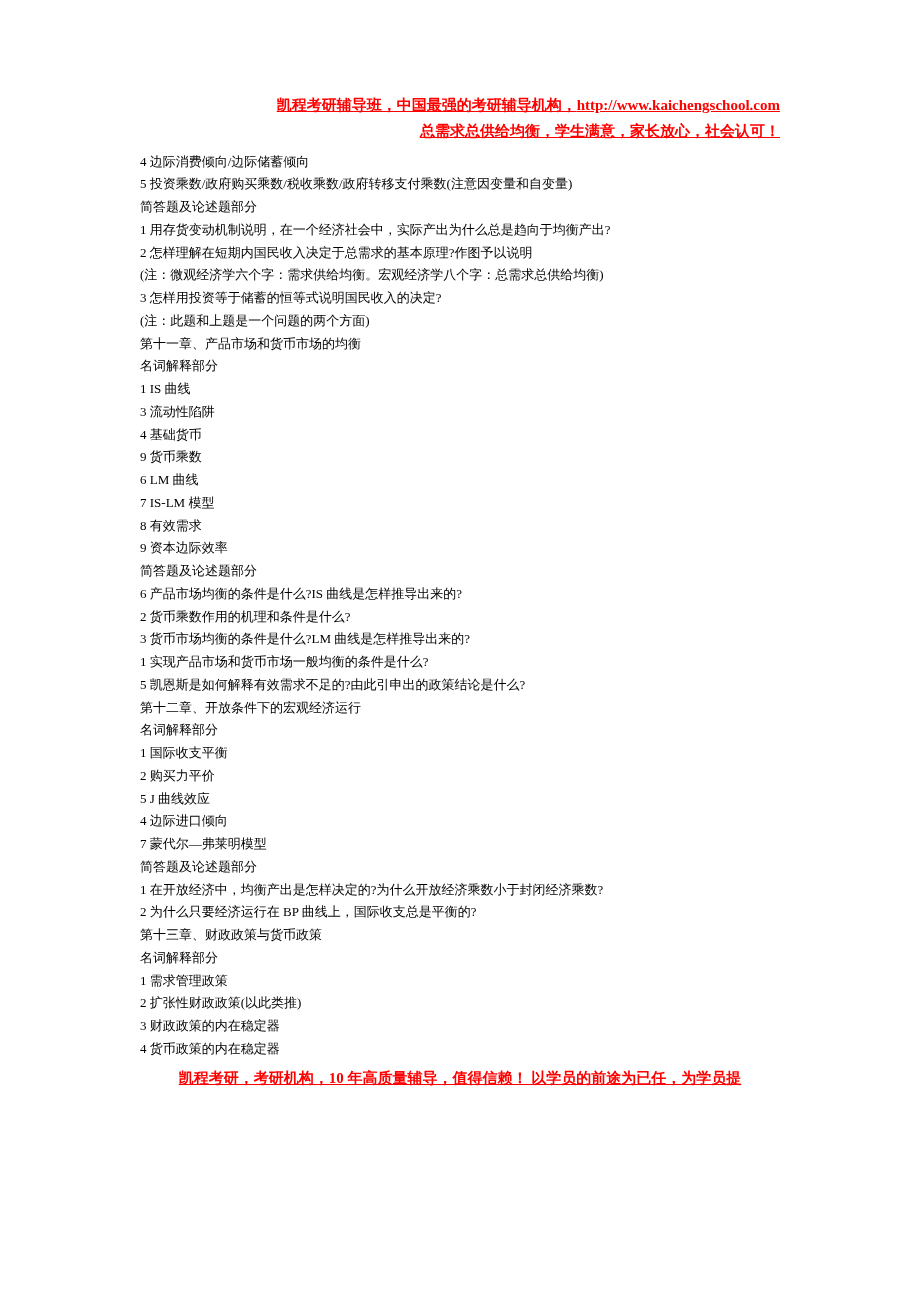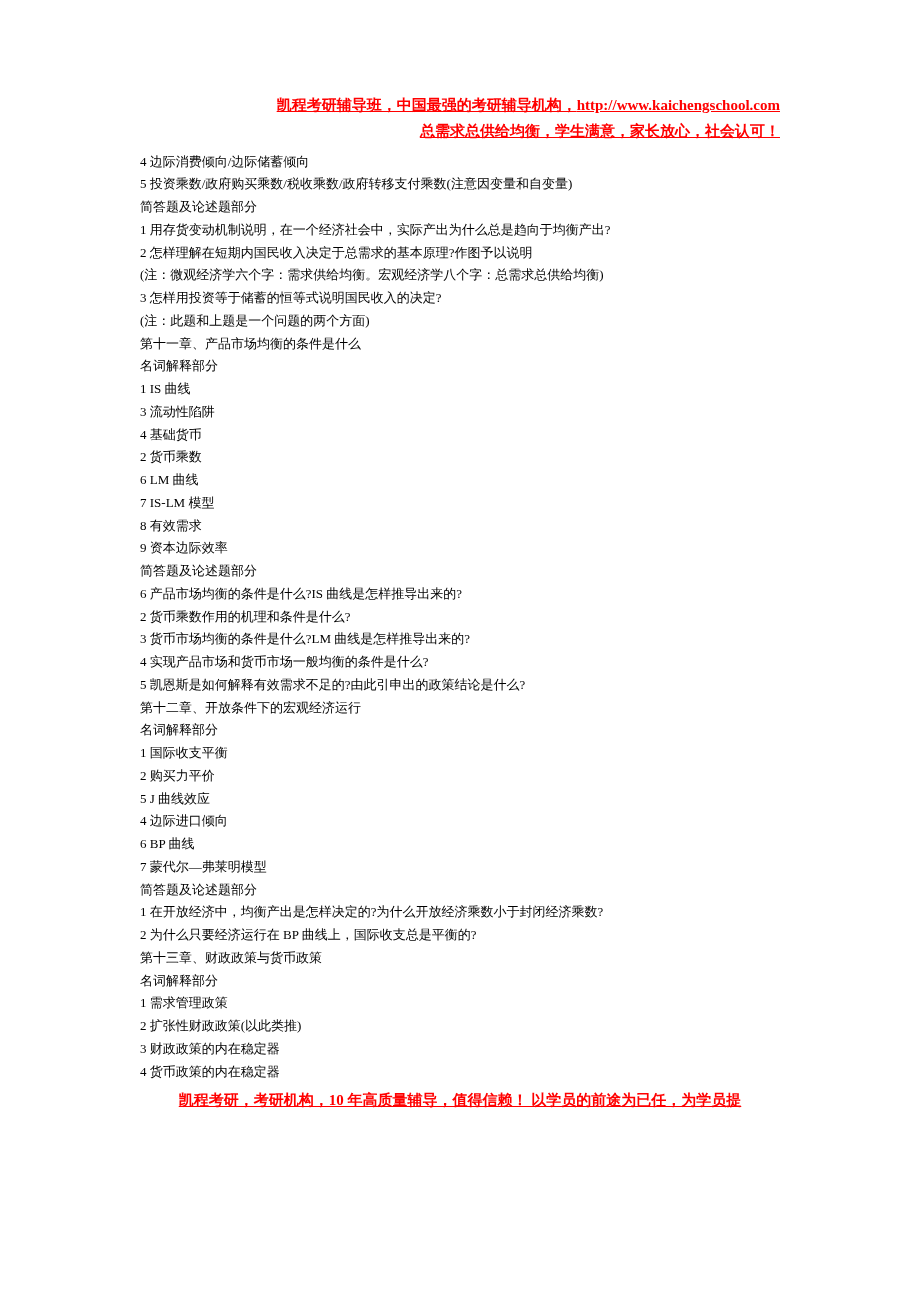--- a/index.html
+++ b/index.html
@@ -58,43 +58,42 @@
 
 <div class="content">
   <div class="content-line">4 边际消费倾向/边际储蓄倾向</div>
   <div class="content-line">5 投资乘数/政府购买乘数/税收乘数/政府转移支付乘数(注意因变量和自变量)</div>
   <div class="content-line">简答题及论述题部分</div>
   <div class="content-line">1 用存货变动机制说明，在一个经济社会中，实际产出为什么总是趋向于均衡产出?</div>
   <div class="content-line">2 怎样理解在短期内国民收入决定于总需求的基本原理?作图予以说明</div>
   <div class="content-line">(注：微观经济学六个字：需求供给均衡。宏观经济学八个字：总需求总供给均衡)</div>
   <div class="content-line">3 怎样用投资等于储蓄的恒等式说明国民收入的决定?</div>
   <div class="content-line">(注：此题和上题是一个问题的两个方面)</div>
-  <div class="content-line">第十一章、产品市场均衡的条件是什么</div>
+  <div class="content-line">第十一章、产品市场和货币市场的均衡</div>
   <div class="content-line">名词解释部分</div>
   <div class="content-line">1 IS 曲线</div>
   <div class="content-line">3 流动性陷阱</div>
   <div class="content-line">4 基础货币</div>
-  <div class="content-line">2 货币乘数</div>
+  <div class="content-line">9 货币乘数</div>
   <div class="content-line">6 LM 曲线</div>
   <div class="content-line">7 IS-LM 模型</div>
   <div class="content-line">8 有效需求</div>
   <div class="content-line">9 资本边际效率</div>
   <div class="content-line">简答题及论述题部分</div>
   <div class="content-line">6 产品市场均衡的条件是什么?IS 曲线是怎样推导出来的?</div>
   <div class="content-line">2 货币乘数作用的机理和条件是什么?</div>
   <div class="content-line">3 货币市场均衡的条件是什么?LM 曲线是怎样推导出来的?</div>
-  <div class="content-line">4 实现产品市场和货币市场一般均衡的条件是什么?</div>
+  <div class="content-line">1 实现产品市场和货币市场一般均衡的条件是什么?</div>
   <div class="content-line">5 凯恩斯是如何解释有效需求不足的?由此引申出的政策结论是什么?</div>
   <div class="content-line">第十二章、开放条件下的宏观经济运行</div>
   <div class="content-line">名词解释部分</div>
   <div class="content-line">1 国际收支平衡</div>
   <div class="content-line">2 购买力平价</div>
   <div class="content-line">5 J 曲线效应</div>
   <div class="content-line">4 边际进口倾向</div>
-  <div class="content-line">6 BP 曲线</div>
   <div class="content-line">7 蒙代尔—弗莱明模型</div>
   <div class="content-line">简答题及论述题部分</div>
   <div class="content-line">1 在开放经济中，均衡产出是怎样决定的?为什么开放经济乘数小于封闭经济乘数?</div>
   <div class="content-line">2 为什么只要经济运行在 BP 曲线上，国际收支总是平衡的?</div>
   <div class="content-line">第十三章、财政政策与货币政策</div>
   <div class="content-line">名词解释部分</div>
   <div class="content-line">1 需求管理政策</div>
   <div class="content-line">2 扩张性财政政策(以此类推)</div>
   <div class="content-line">3 财政政策的内在稳定器</div>
   <div class="content-line">4 货币政策的内在稳定器</div>

